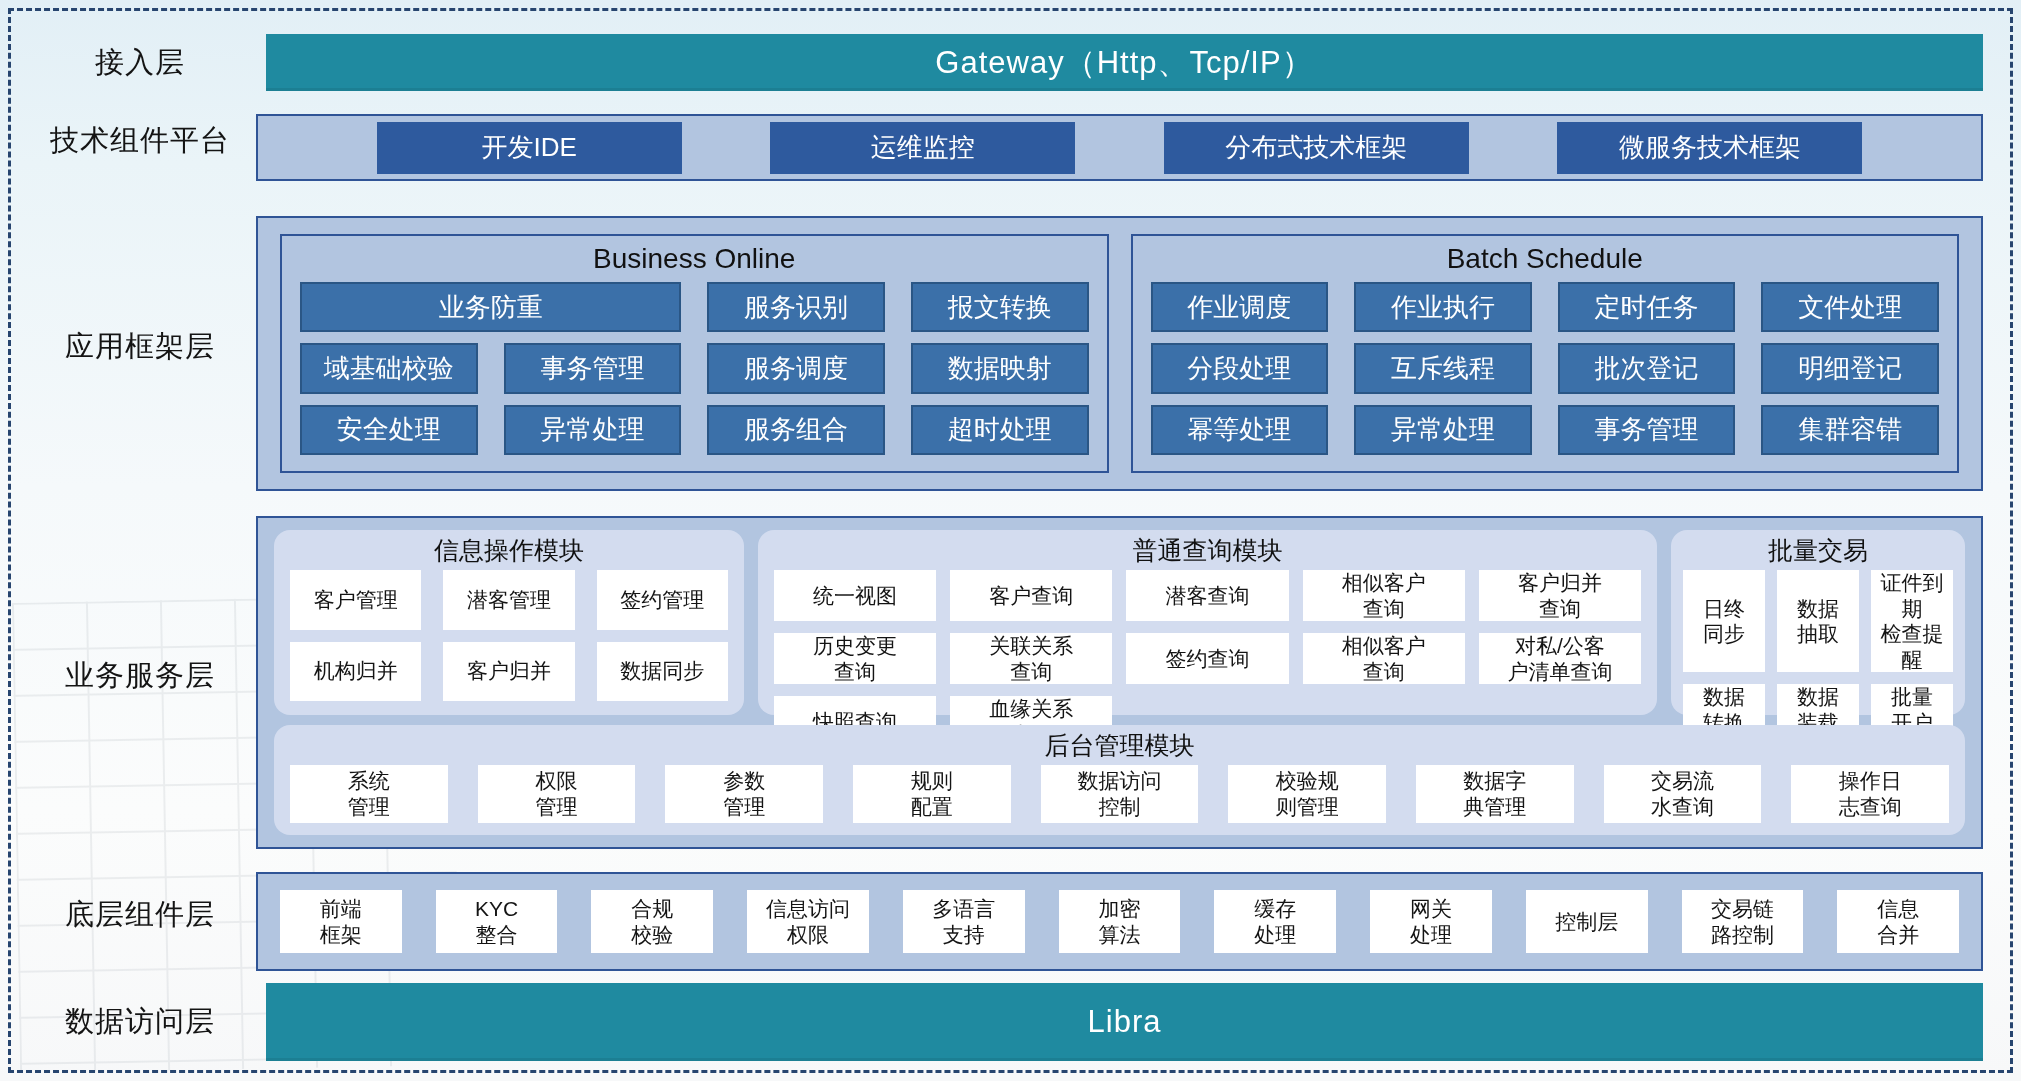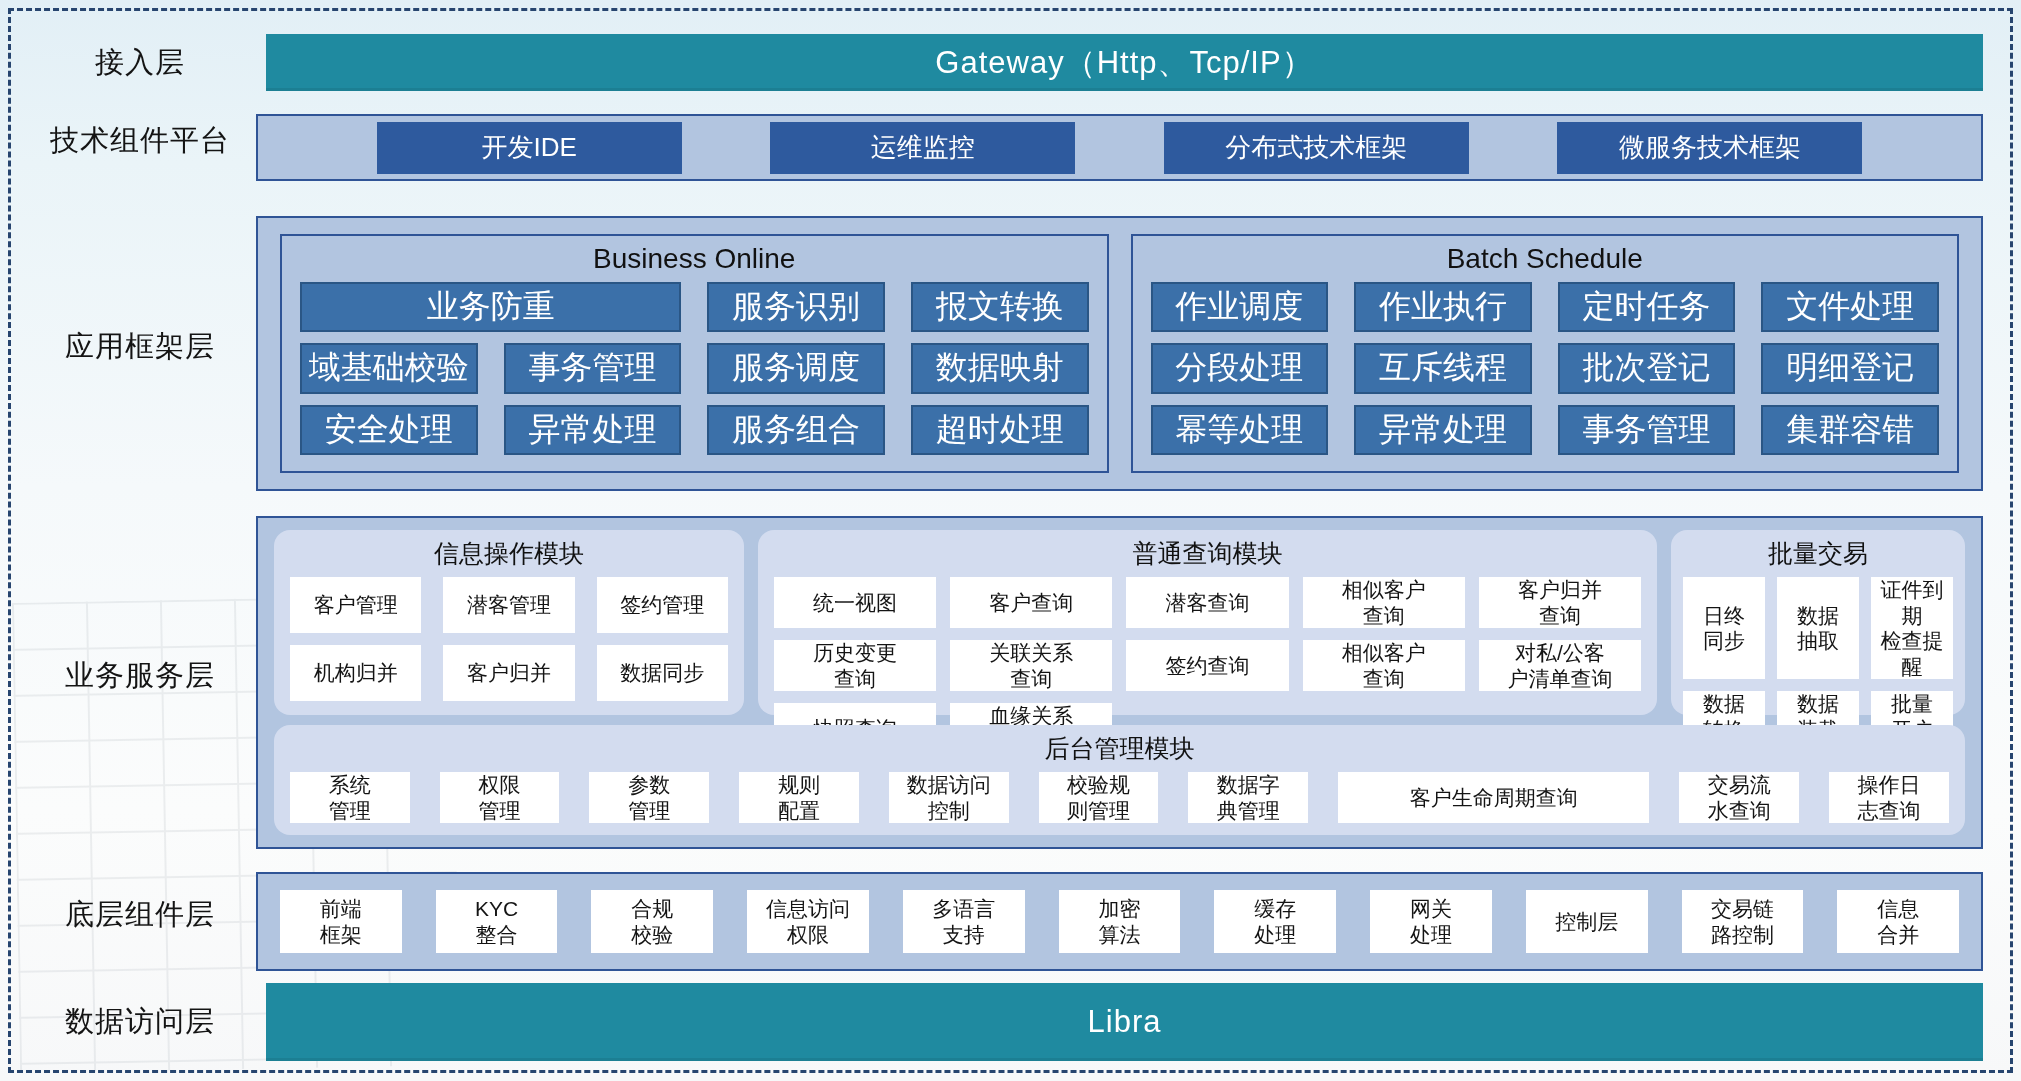--- a/index.html
+++ b/index.html
@@ -37,31 +37,31 @@
   .tech-container{align-items:center;justify-content:space-evenly;padding:0 30px;}
   .tech-btn{
     width:305px;height:52px;background:#2e5a9e;color:#fff;font-size:26px;
     display:flex;align-items:center;justify-content:center;
   }
   .app-container{gap:22px;padding:16px 22px;}
   .panel{flex:1;border:2px solid #2f5496;display:flex;flex-direction:column;box-sizing:border-box;text-align:center;}
   .panel-title{height:46px;flex:none;display:flex;align-items:center;justify-content:center;font-size:28px;color:#111;}
   .app-grid{flex:1;display:grid;grid-template-columns:repeat(4,1fr);column-gap:26px;row-gap:11px;padding:0 18px 16px;}
   .app-btn{
-    background:#3b70a9;border:2px solid #2a5685;box-sizing:border-box;color:#fff;font-size:32px;
+    background:#3b70a9;border:2px solid #2a5685;box-sizing:border-box;color:#fff;font-size:26px;
     display:flex;align-items:center;justify-content:center;
   }
   .span2{grid-column:span 2;}
   .biz-container{flex-direction:column;gap:10px;padding:12px 16px;}
   .biz-top{flex:1;display:flex;gap:14px;min-height:0;}
   .rpanel{background:#d3dcef;border-radius:16px;display:flex;flex-direction:column;box-sizing:border-box;}
   .info-panel{width:470px;flex:none;}
   .query-panel{flex:1;}
   .trade-panel{width:294px;flex:none;}
-  .rpanel-title{height:47px;flex:none;display:flex;align-items:center;justify-content:center;font-size:25px;color:#111;}
+  .rpanel-title{height:40px;flex:none;display:flex;align-items:center;justify-content:center;font-size:25px;color:#111;}
   .white-grid{flex:1;display:grid;row-gap:12px;padding:0 16px 14px;}
   .grid3{grid-template-columns:repeat(3,1fr);column-gap:22px;}
   .grid6{grid-template-columns:repeat(5,1fr);column-gap:14px;}
   .grid3t{grid-template-columns:repeat(3,1fr);column-gap:12px;padding:0 12px 12px;}
   .wbtn{
     background:#fff;color:#141414;font-size:21px;line-height:1.22;
     display:flex;align-items:center;justify-content:center;text-align:center;white-space:pre-line;
   }
   .admin-panel{height:110px;flex:none;}
   .admin-row{flex:1;display:flex;gap:30px;padding:0 16px 12px;}
@@ -208,21 +208,20 @@
           <div class="wbtn">参数
 管理</div>
           <div class="wbtn">规则
 配置</div>
           <div class="wbtn">数据访问
 控制</div>
           <div class="wbtn">校验规
 则管理</div>
           <div class="wbtn">数据字
 典管理</div>
-          <div class="wbtn admin-wide">客户生命周期查询</div>
           <div class="wbtn">交易流
 水查询</div>
           <div class="wbtn">操作日
 志查询</div>
         </div>
       </div>
 
     </div>
   </div>
 

